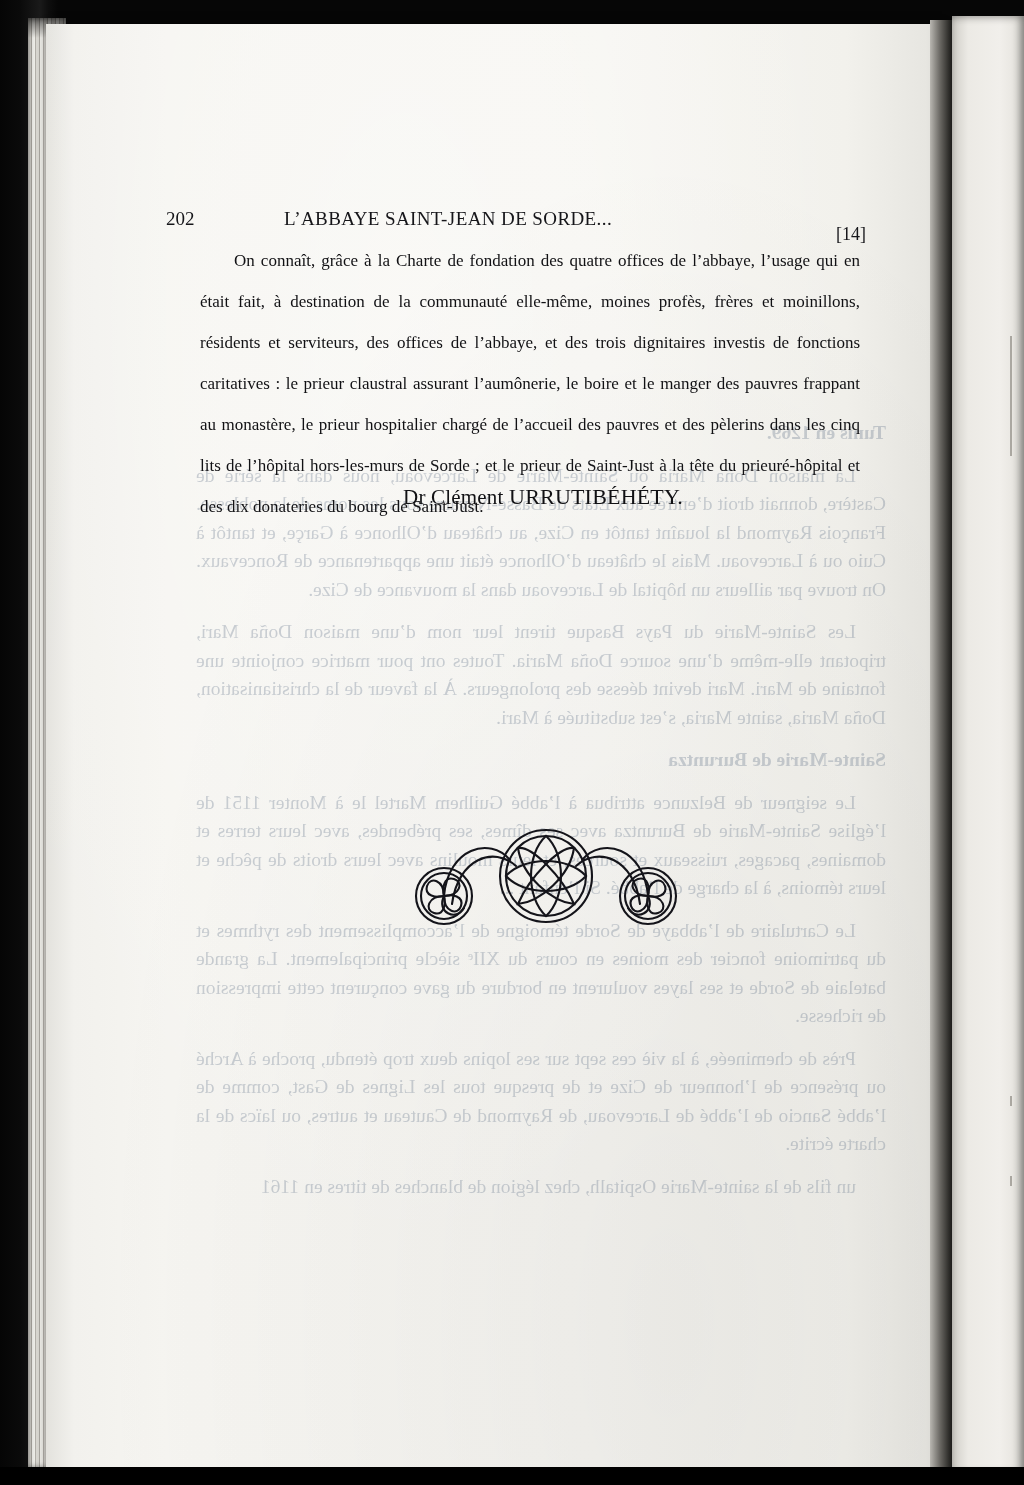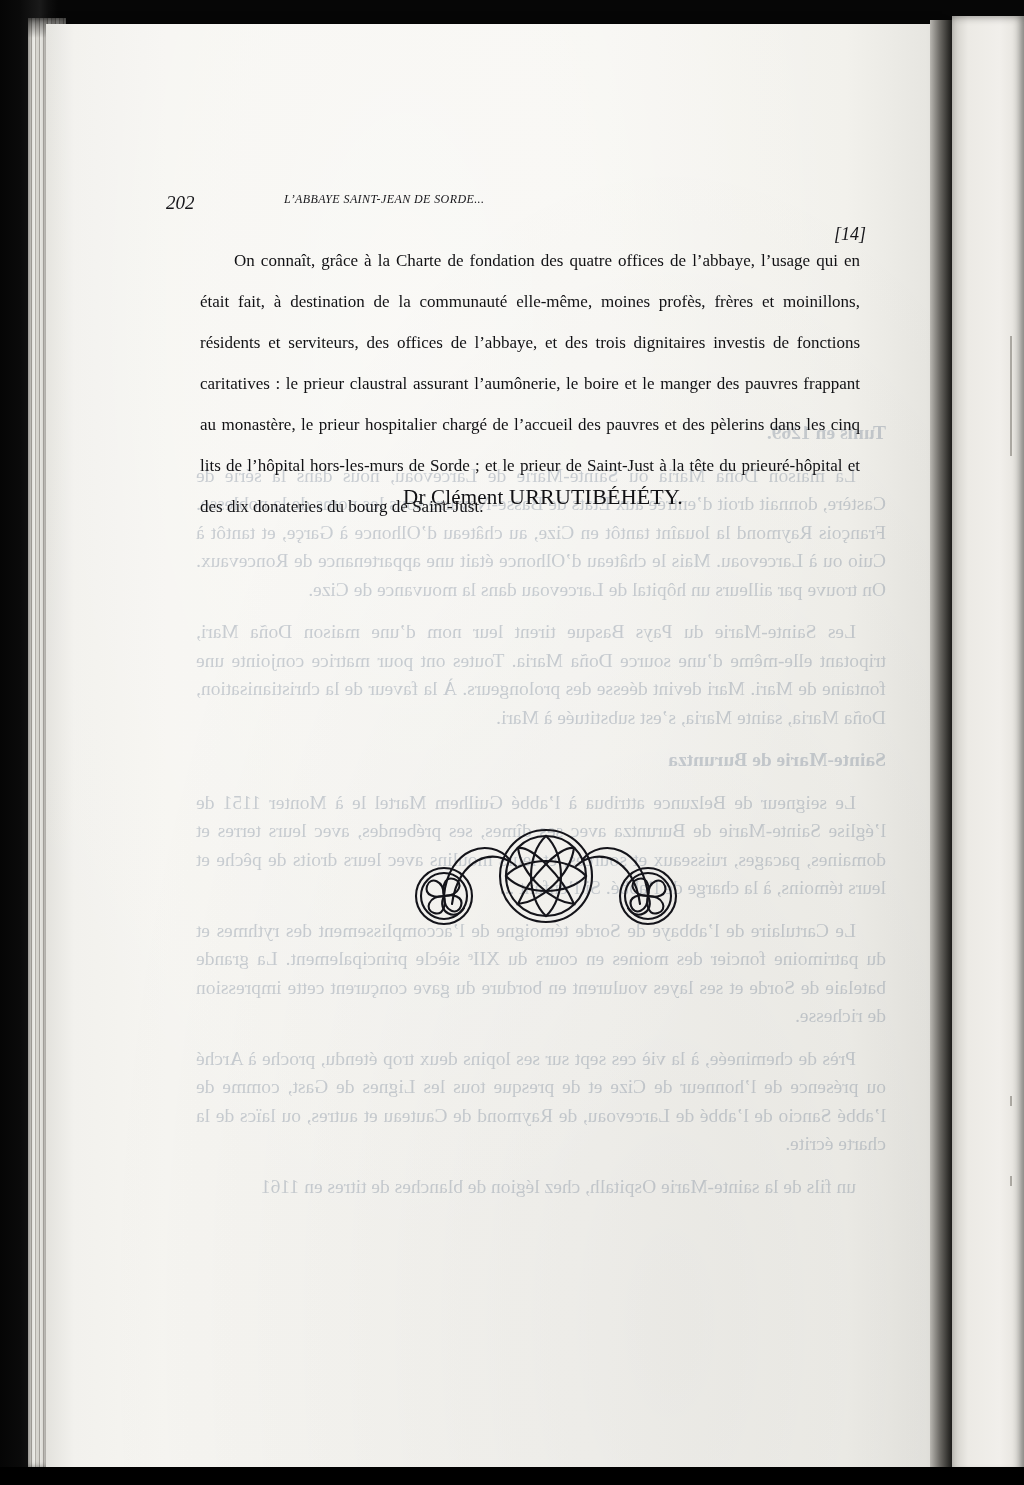--- a/index.html
+++ b/index.html
@@ -99,32 +99,31 @@
     opacity: 0.7;
   }
 
   
   .running-head {
     position: absolute;
     left: 120px;
     top: 168px;
     width: 700px;
     display: flex;
-    align-items: flex-start;
+    align-items: center;
     color: #16161a;
-    font-style: italic;
   }
   .folio-left {
     font-size: 19px;
     width: 70px;
   }
   .head-title {
     flex: 1;
     text-align: left;
-    font-size: 12px;
+    font-size: 19px;
     letter-spacing: 0.4px;
     padding-left: 48px;
   }
   .folio-right {
     font-size: 18px;
     width: 70px;
     text-align: right;
     margin-top: 32px;
   }
 

